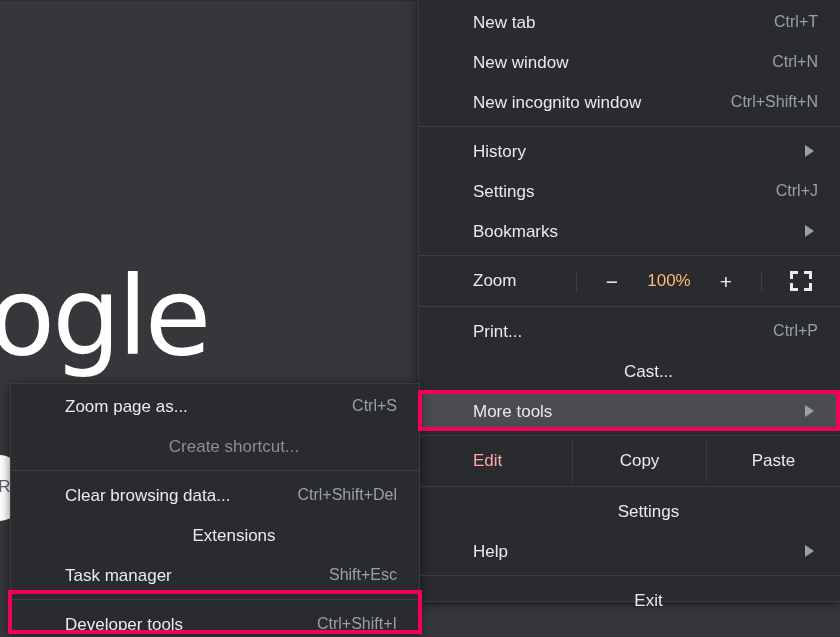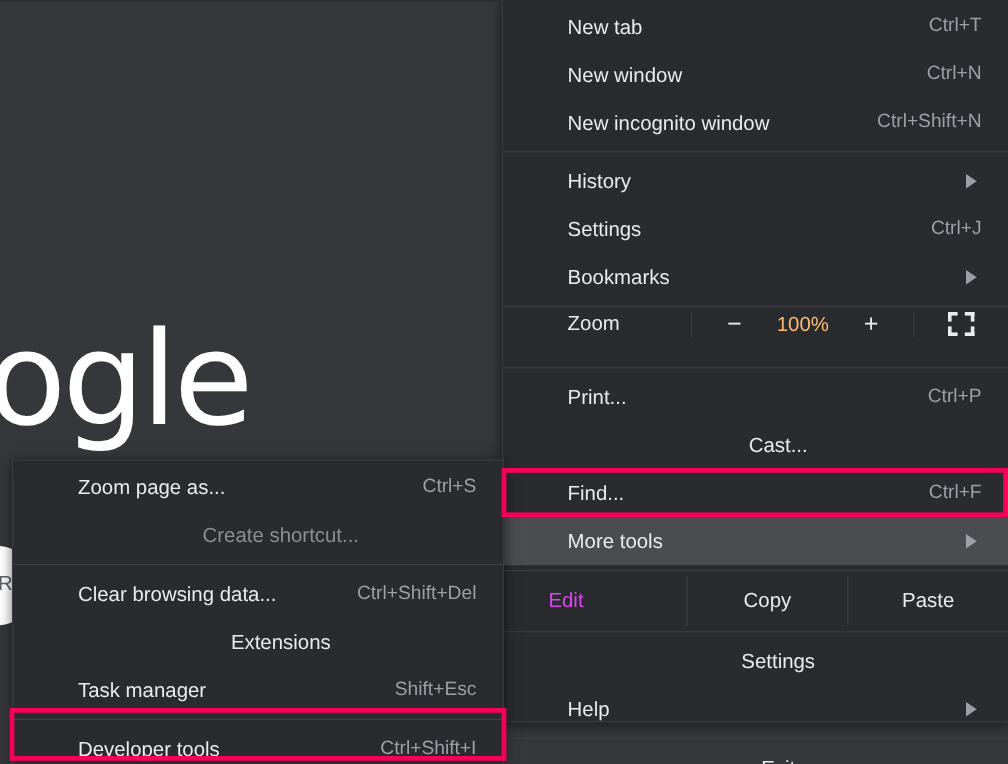--- a/index.html
+++ b/index.html
@@ -136,21 +136,21 @@
   
   .separator {
     height: 1px;
     background: #3c3e41;
     margin: 4px 0;
   }
 
   
   .zoom-row {
     display: flex;
-    align-items: flex-start;
+    align-items: center;
     height: 42px;
   }
   .zoom-row .zoom-label {
     width: 157px;
     display: flex;
     align-items: center;
     padding-left: 54px;
     box-sizing: border-box;
     font-size: 17px;
     color: #e8eaed;
@@ -206,24 +206,24 @@
   
   .edit-row {
     display: flex;
     align-items: stretch;
     height: 42px;
   }
   .edit-row .edit-label {
     width: 153px;
     display: flex;
     align-items: center;
-    padding-left: 38px;
-    box-sizing: border-box;
-    font-size: 17px;
-    color: #d946ef;
+    padding-left: 54px;
+    box-sizing: border-box;
+    font-size: 17px;
+    color: #fca5a5;
   }
   .edit-row .edit-action {
     flex: 1;
     display: flex;
     align-items: center;
     justify-content: center;
     font-size: 17px;
     color: #e8eaed;
     border-left: 1px solid #3c3e41;
     cursor: default;
@@ -315,24 +315,20 @@
   <div class="separator"></div>
 
   <div>
     <div class="menu-item">
       <span class="label">Print...</span>
       <span class="accel">Ctrl+P</span>
     </div>
     <div class="menu-item">
       <span class="label">Cast...</span>
     </div>
-    <div class="menu-item">
-      <span class="label">Find...</span>
-      <span class="accel">Ctrl+F</span>
-    </div>
     <div class="menu-item hovered">
       <span class="label">More tools</span>
       <span class="arrow"></span>
     </div>
   </div>
 
   <div class="separator"></div>
 
   <div class="edit-row">
     <div class="edit-label">Edit</div>

